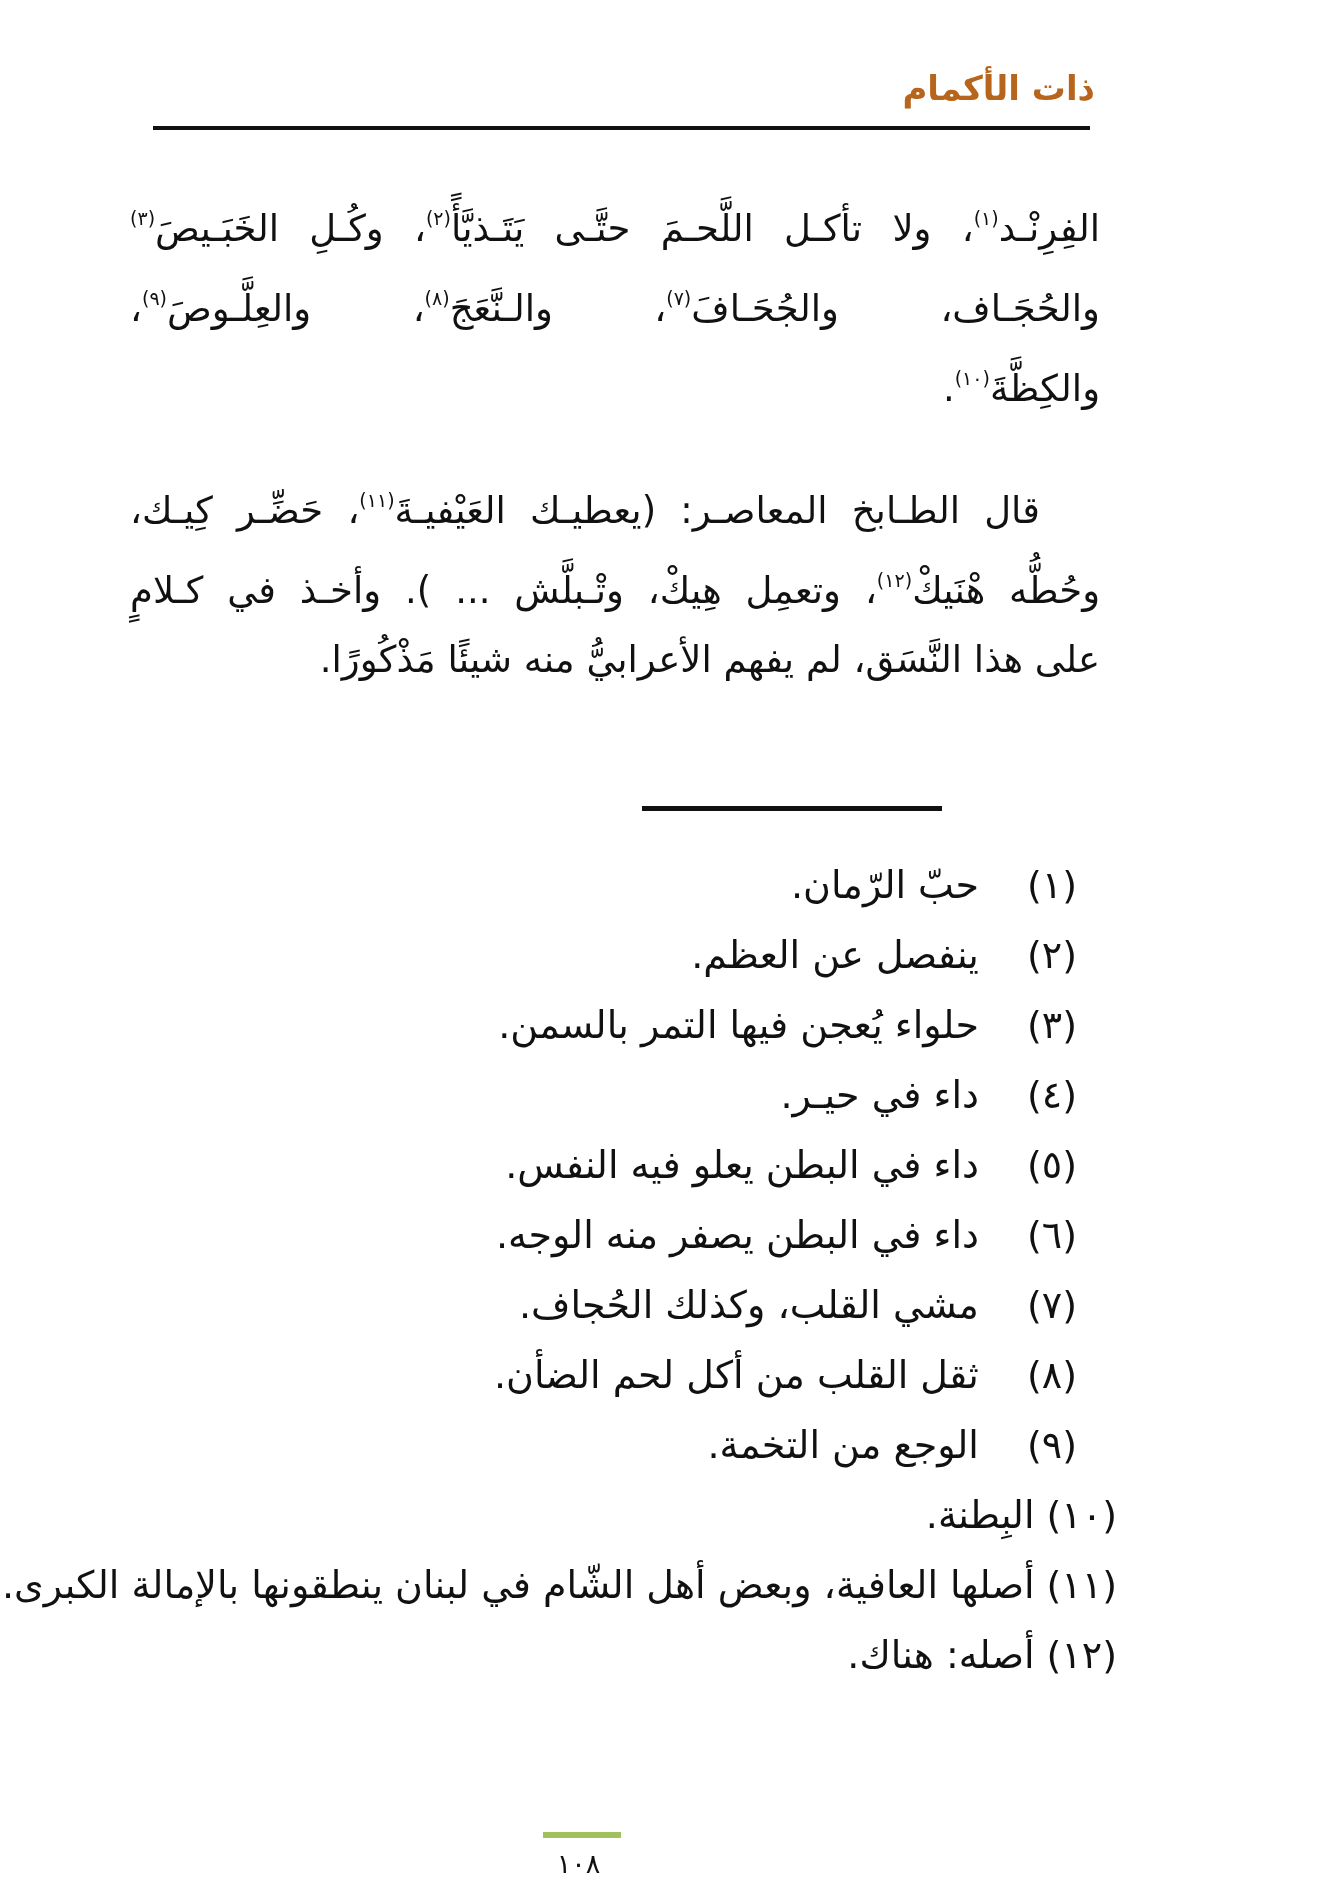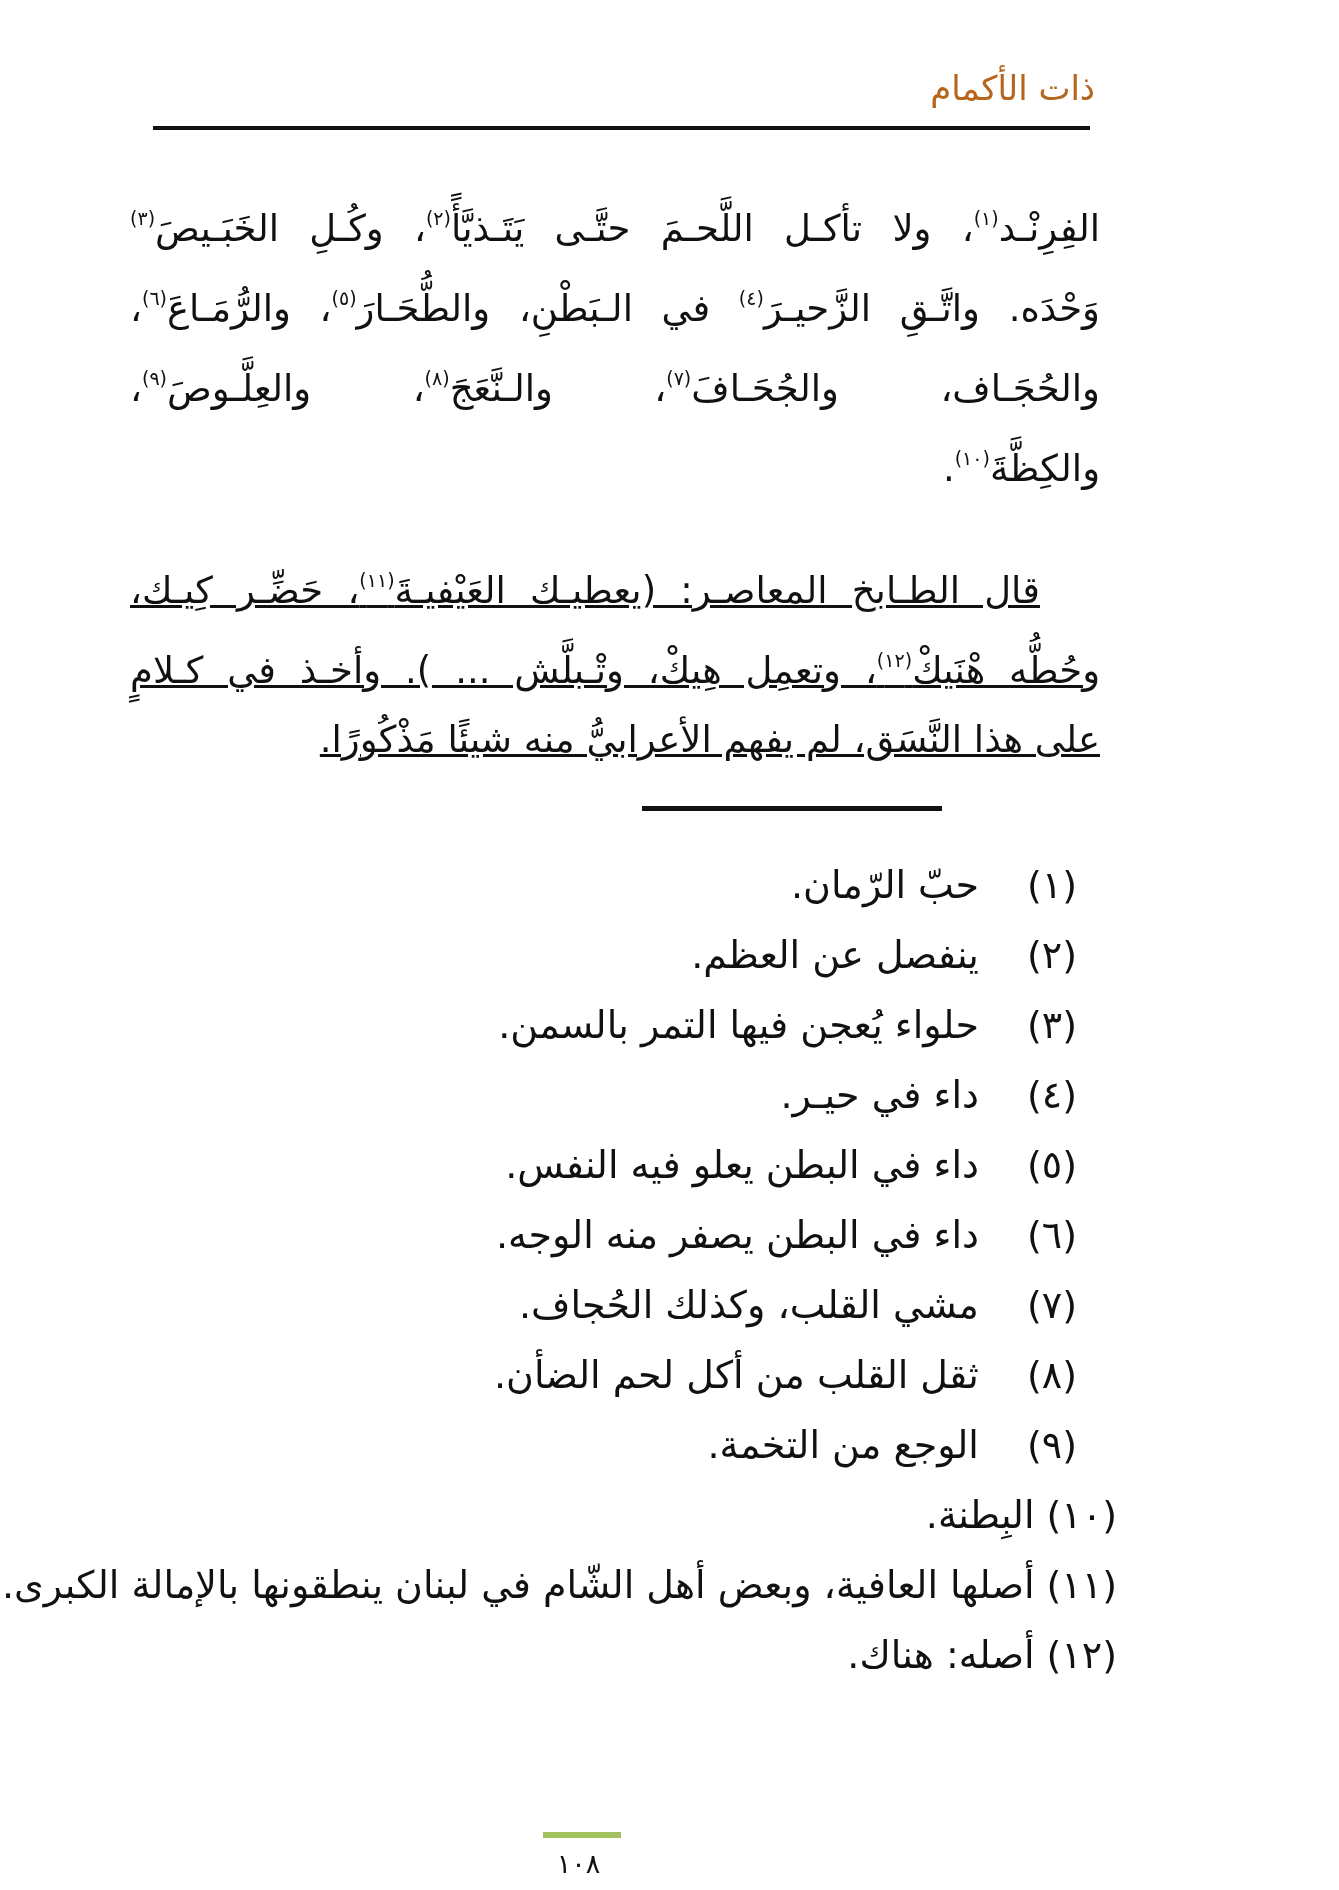--- a/index.html
+++ b/index.html
@@ -9,41 +9,41 @@
     margin:0 auto;
     background:#ffffff;
     font-family:"DejaVu Sans", sans-serif;
     color:#111111;
     overflow:hidden;
   }
   
   .header-title {
     position:absolute;
     top:68px; right:244px;
-    font-size:34px; font-weight:normal;
+    font-size:34px; font-weight:bold;
     color:#b7651d;
     direction:rtl;
     letter-spacing:0.5px;
   }
   .header-rule {
     position:absolute;
     left:153px; top:126px;
     width:937px; height:4px;
     background:#111111;
   }
   
   .body-block {
     position:absolute;
     left:130px; top:178px;
     width:970px;
     direction:rtl;
     font-size:37px;
     line-height:80px;
   }
-  .para2 { margin-top:42px;text-decoration:underline; }
+  .para2 { margin-top:42px; }
   .line { height:80px; white-space:nowrap; }
   .line-just { text-align:justify; text-align-last:justify; white-space:normal; }
   .line-last { text-align:right; }
   .line-indent { padding-right:60px; }
   .fnmark {
     font-size:19px;
     vertical-align:16px;
     letter-spacing:-1px;
   }
   
@@ -97,21 +97,20 @@
 
 <div class="page">
 
   <div class="header-title">ذات الأكمام</div>
 
   <div class="header-rule"></div>
 
   <div class="body-block">
     <div id="para-0">
         <div class="line line-just"><span>الفِرِنْـد</span><span class="fnmark">(١)</span><span>، ولا تأكـل اللَّحـمَ حتَّـى يَتَـذيَّأً</span><span class="fnmark">(٢)</span><span>، وكُـلِ الخَبَـيصَ</span><span class="fnmark">(٣)</span></div>
-        <div class="line line-just"><span>وَحْدَه. واتَّـقِ الزَّحيـرَ</span><span class="fnmark">(٤)</span><span> في الـبَطْنِ، والطُّحَـارَ</span><span class="fnmark">(٥)</span><span>، والرُّمَـاعَ</span><span class="fnmark">(٦)</span><span>،</span></div>
         <div class="line line-just"><span>والحُجَـاف، والجُحَـافَ</span><span class="fnmark">(٧)</span><span>، والـنَّعَجَ</span><span class="fnmark">(٨)</span><span>، والعِلَّـوصَ</span><span class="fnmark">(٩)</span><span>،</span></div>
         <div class="line line-last"><span>والكِظَّةَ</span><span class="fnmark">(١٠)</span><span>.</span></div>
       </div>
     <div id="para-1" class="para2">
         <div class="line line-just line-indent"><span>قال الطـابخ المعاصـر: (يعطيـك العَيْفيـةَ</span><span class="fnmark">(١١)</span><span>، حَضِّـر كِيـك،</span></div>
         <div class="line line-just"><span>وحُطُّه هْنَيكْ</span><span class="fnmark">(١٢)</span><span>، وتعمِل هِيكْ، وتْـبلَّش ... ). وأخـذ في كـلامٍ</span></div>
         <div class="line line-last"><span>على هذا النَّسَق، لم يفهم الأعرابيُّ منه شيئًا مَذْكُورًا.</span></div>
       </div>
   </div>
 

